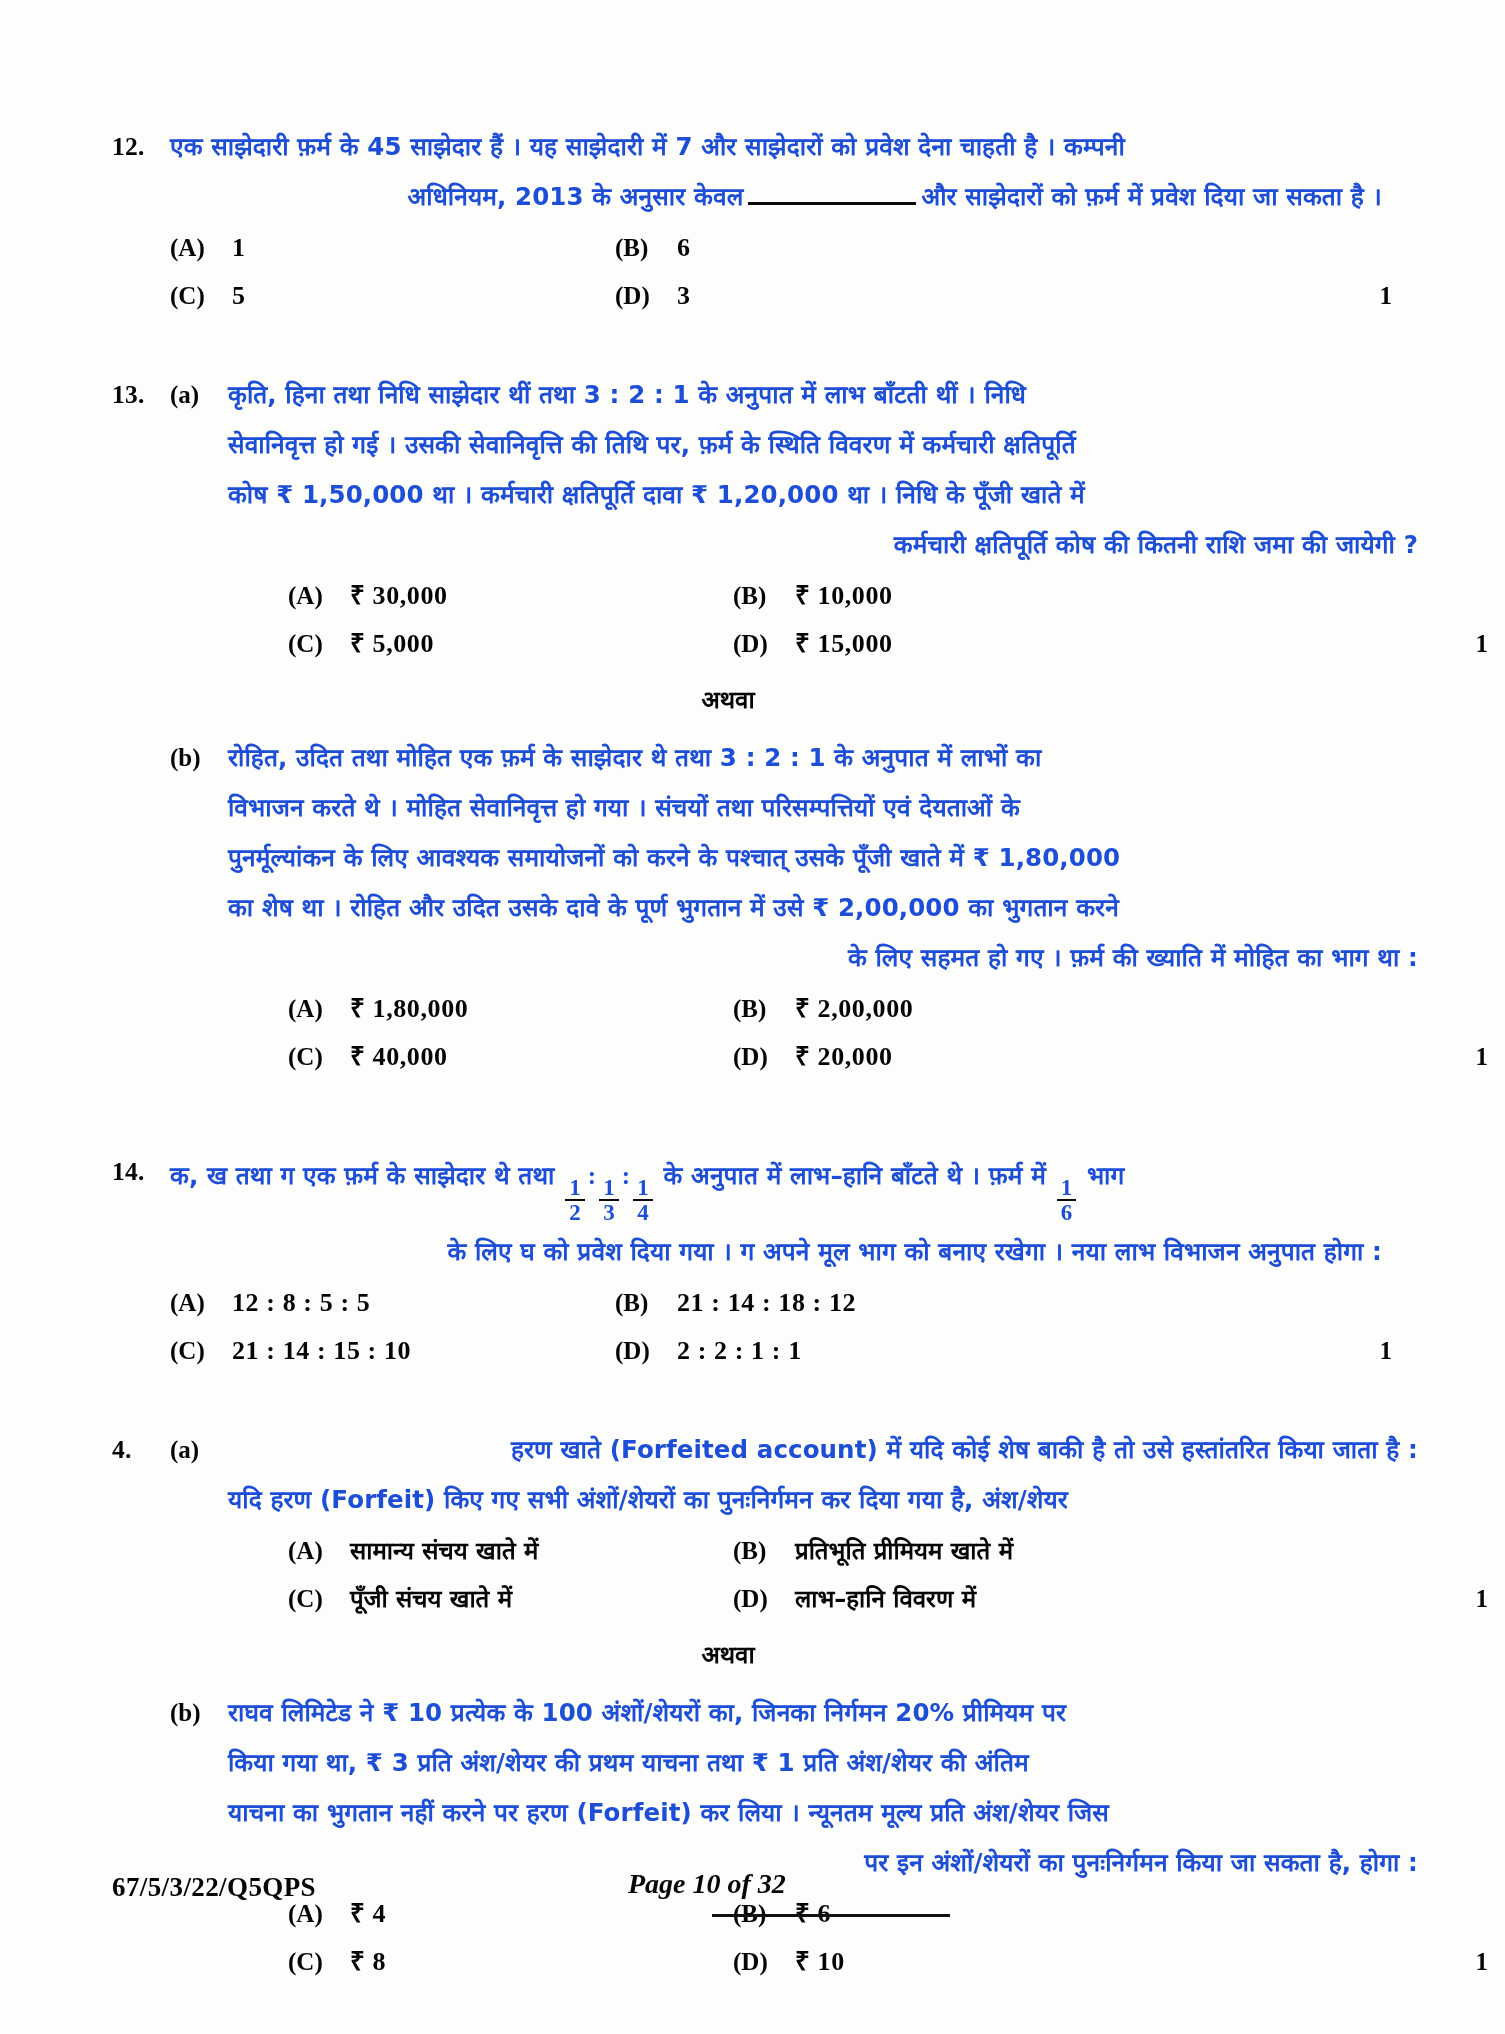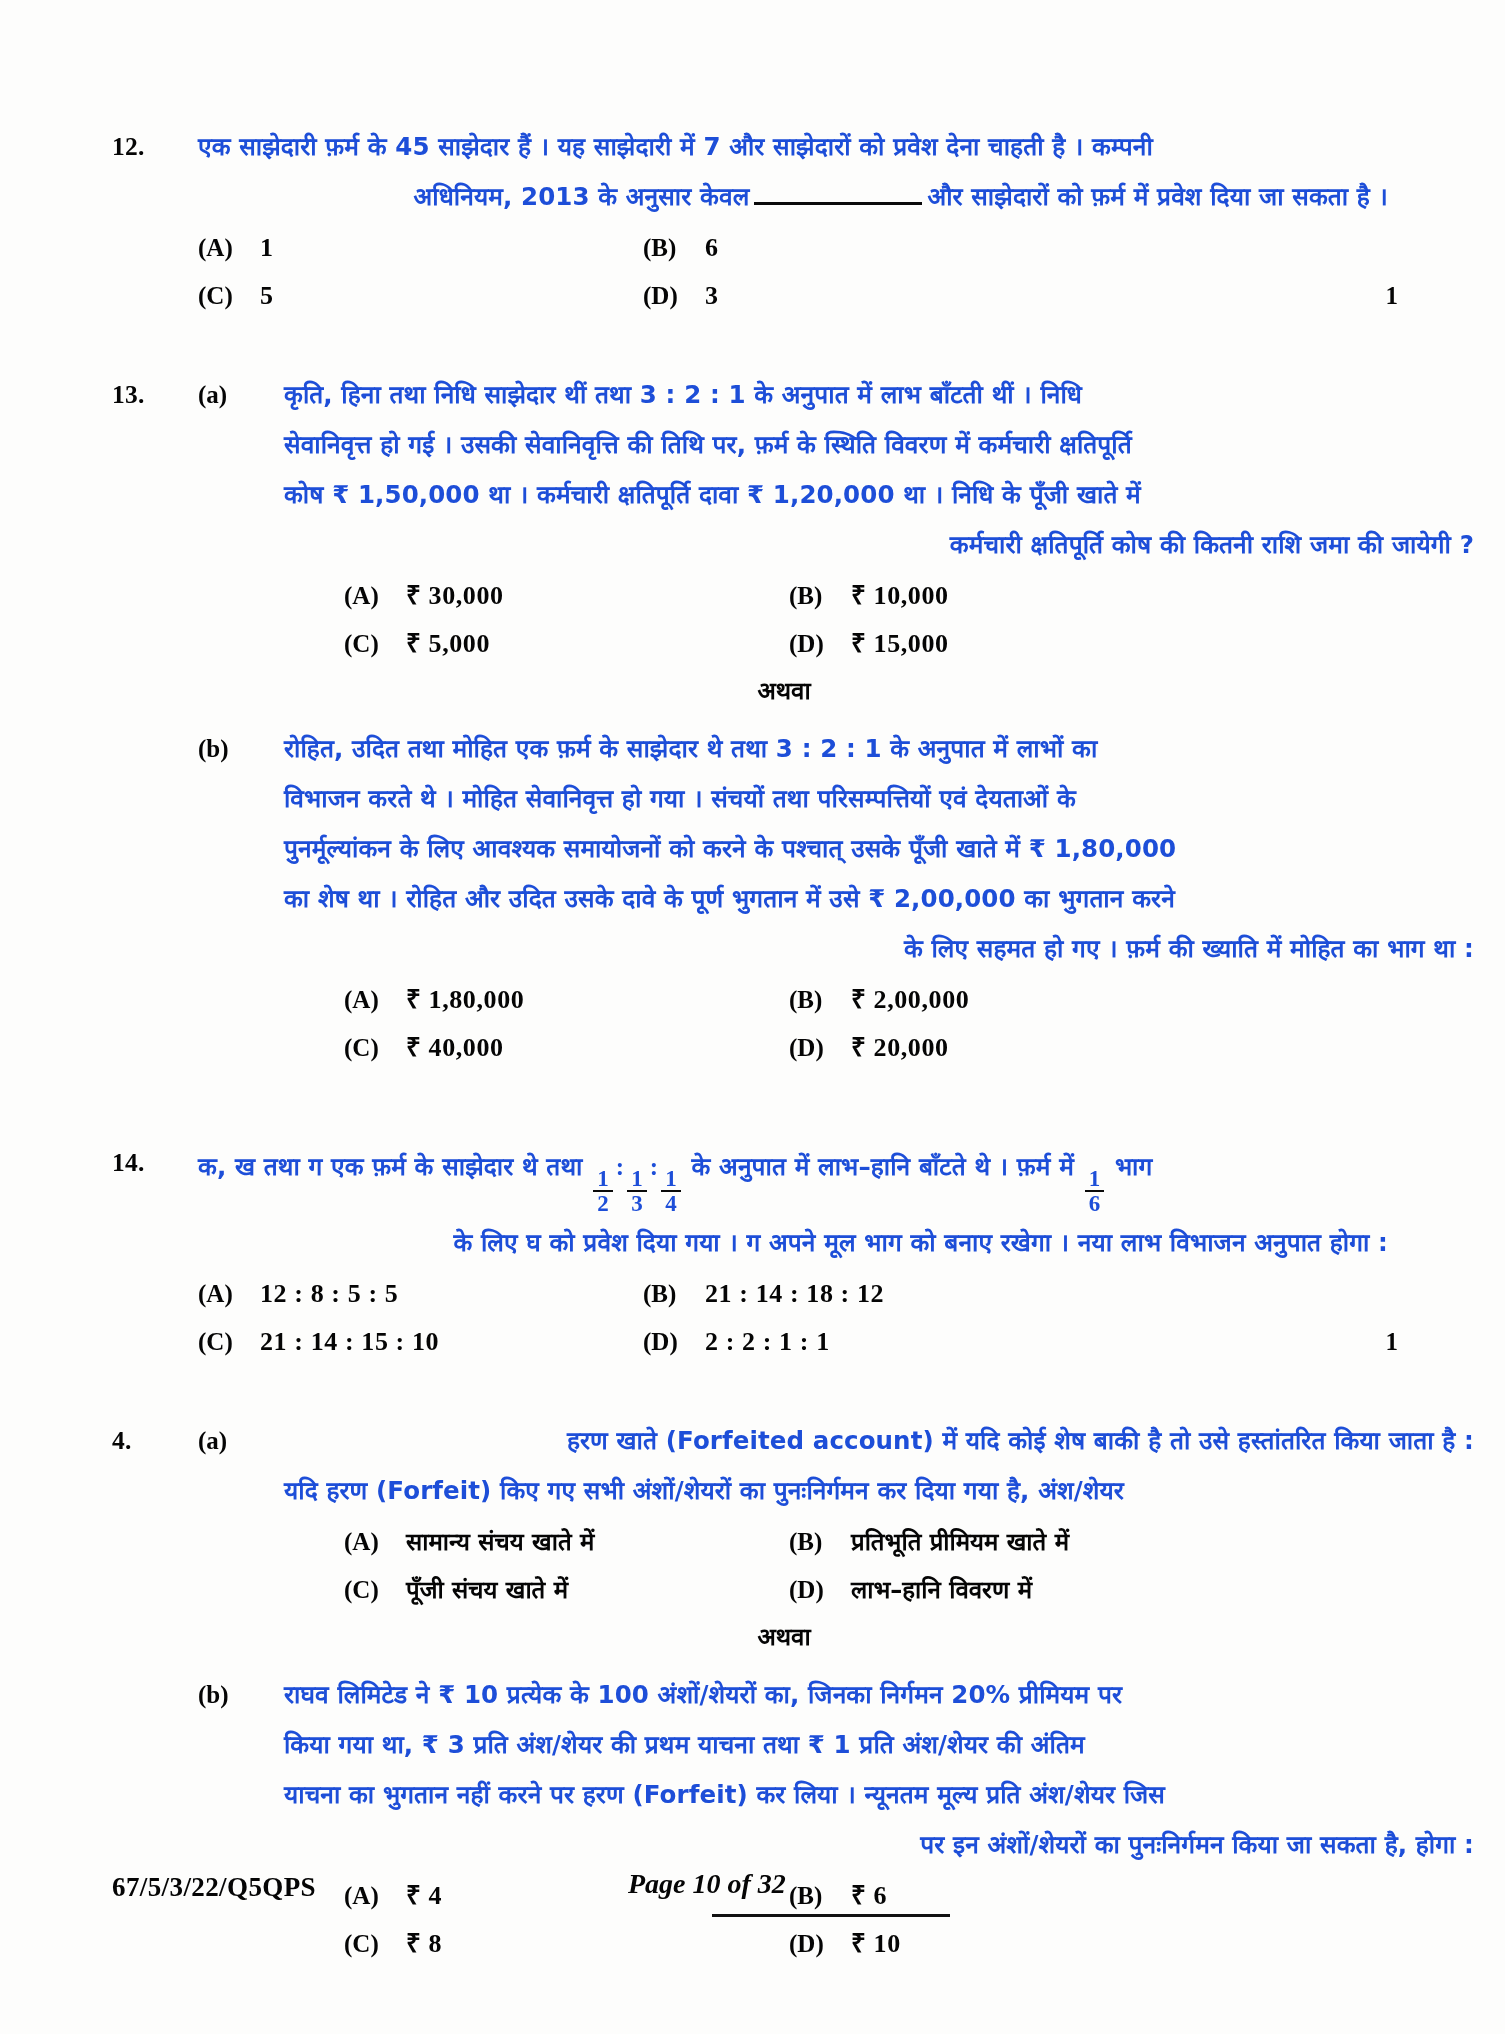--- a/index.html
+++ b/index.html
@@ -27,21 +27,20 @@
     left: 112px;
     top: 122px;
     width: 1300px;
   }
 
   
   .qblock {
     display: flex;
     width: 1270px;
     margin-bottom: 4px;
-    gap: 28px;
   }
   .qnum {
     width: 58px;
     flex: 0 0 58px;
     font-size: 25.5px;
     font-weight: 700;
     line-height: 50px;
     text-align: left;
     letter-spacing: .2px;
   }
@@ -122,21 +121,21 @@
     font-weight: 700;
   }
 
   
   .athava {
     font-family: "DejaVu Sans", "Liberation Sans", sans-serif;
     font-size: 24px;
     font-weight: 700;
     text-align: center;
     width: 1000px;
-    margin: 2px 0 8px 0;
+    margin: 11px 0 8px 0;
     line-height: 42px;
   }
 
   
   .frac {
     display: inline-flex;
     flex-direction: column;
     align-items: center;
     vertical-align: -0.55em;
     font-family: "Liberation Serif", serif;

